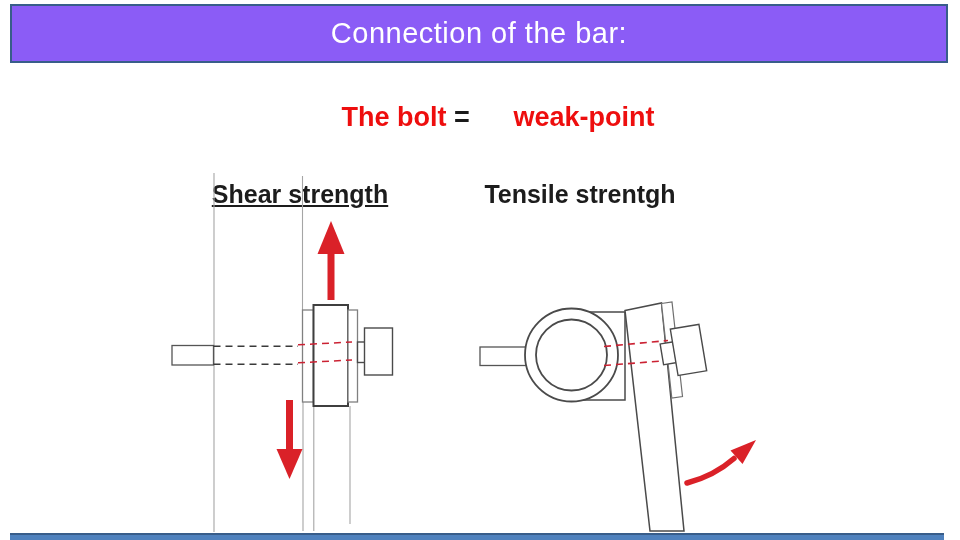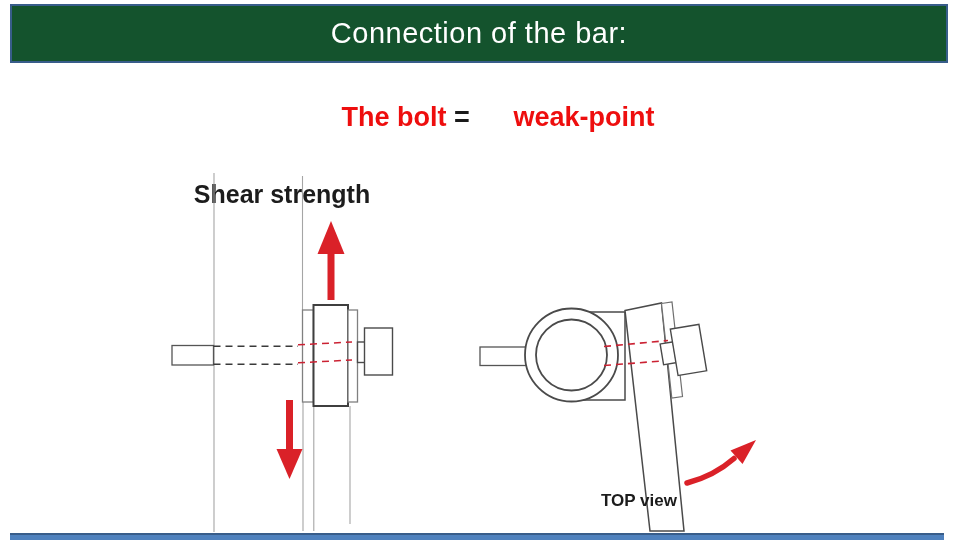--- a/index.html
+++ b/index.html
@@ -2,35 +2,35 @@
 <html><head>
 <meta charset="utf-8">
 <style>
   html,body{margin:0;padding:0;background:#ffffff;}
   .slide{
     position:relative;width:960px;height:540px;background:#ffffff;
     font-family:"Liberation Sans", sans-serif;overflow:hidden;
   }
   .header{
     position:absolute;left:10px;top:4px;width:934px;height:55px;
-    background:#14532d;border:2px solid #385d8a;
+    background:#8b5cf6;border:2px solid #385d8a;
     display:flex;align-items:center;justify-content:center;
   }
   .header .title{color:#ffffff;font-size:29px;letter-spacing:0.5px;}
   .subtitle{
     position:absolute;left:0;top:102px;width:960px;text-align:center;
     font-size:27px;font-weight:bold;color:#111;
   }
   .subtitle .red{color:#ee0e0e;margin-left:36px;}
   .subtitle .eq{color:#1a1a1a;}
   .heading{
     position:absolute;width:320px;text-align:center;
     font-size:25px;font-weight:bold;color:#1c1c1c;
   }
-  .heading.left{left:122px;top:180px;}
+  .heading.left{left:140px;top:180px;text-decoration:underline;}
   .heading.right{left:420px;top:180px;}
   .caption{
     position:absolute;width:160px;text-align:center;
     font-size:17px;font-weight:bold;color:#1c1c1c;
   }
   .caption.front{left:248px;top:491px;}
   .caption.top{left:559px;top:491px;}
   .diagram-layer{position:absolute;left:0;top:0;width:960px;height:540px;}
   .footer{
     position:absolute;left:10px;top:533px;width:934px;height:10px;
@@ -46,20 +46,21 @@
     <span class="title">Connection of the bar:</span>
   </div>
 
   <div class="subtitle">
     <span class="red">The bolt</span>
     <span class="eq">=</span>
     <span class="red">weak-point</span>
   </div>
 
   <div class="heading left">Shear strength</div>
+  <div class="heading right">Tensile strentgh</div>
 
   <svg class="diagram-layer" viewBox="0 0 960 540" xmlns="http://www.w3.org/2000/svg">
 
     <g stroke-linecap="butt" fill="none">
 
       <g stroke="#a5a5a5" stroke-width="1.1">
         <line x1="214" y1="173" x2="214" y2="532"></line>
         <line x1="302.5" y1="176" x2="302.5" y2="310"></line>
         <line x1="303" y1="402" x2="303" y2="531"></line>
         <line x1="313.8" y1="402" x2="313.8" y2="531"></line>
@@ -116,16 +117,15 @@
         <rect x="674" y="326.5" width="29" height="47"></rect>
       </g>
 
       <g>
         <path d="M687 483 Q714 476 734 458.5" stroke="#da2128" stroke-width="5.5" stroke-linecap="round"></path>
         <polygon points="756,440 742.5,464 730.5,450.5" fill="#da2128" stroke="none"></polygon>
       </g>
     </g>
   </svg>
 
-  <div class="caption top">TOP view</div>
 
   <div class="footer"></div>
 </div>
 
 </body></html>

